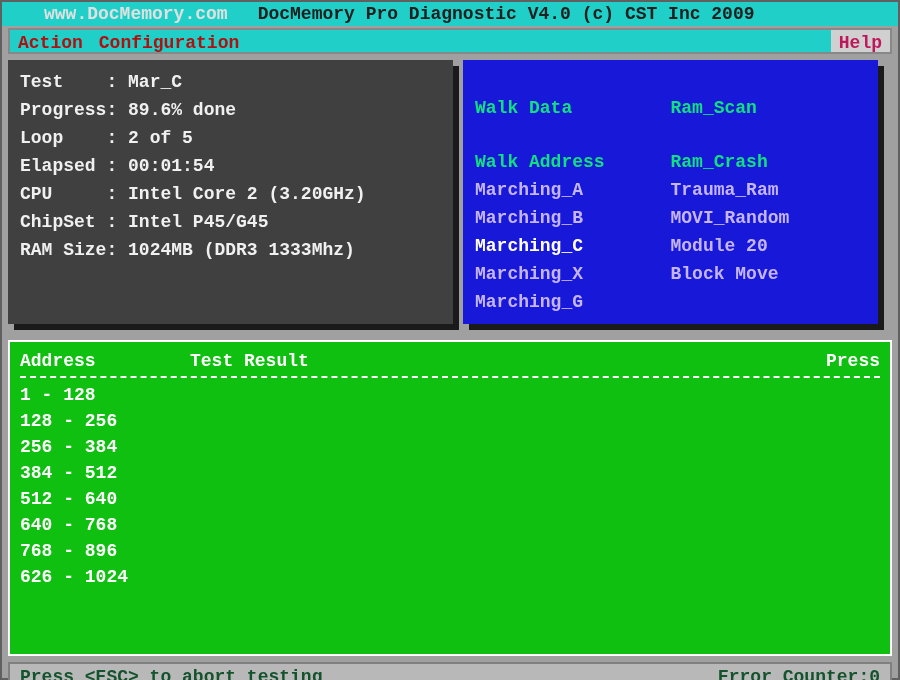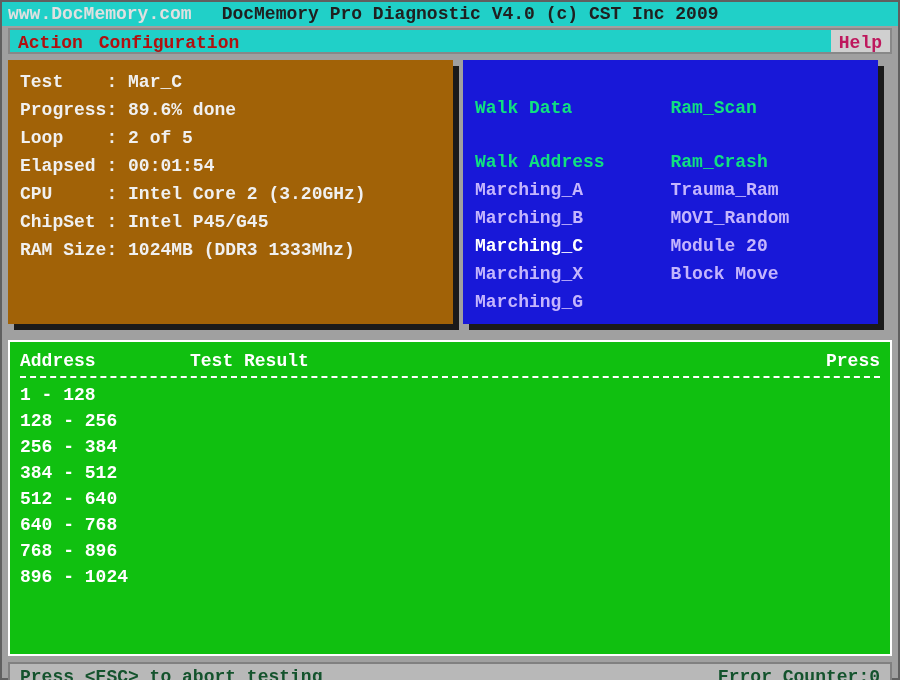--- a/index.html
+++ b/index.html
@@ -21,21 +21,21 @@
     }
     .title-bar {
       background: #20d0c8;
       color: #d02020;
       height: 24px;
       line-height: 24px;
       display: flex;
       font-size: 18px;
       padding: 0 6px;
     }
-    .title-url { color: #e0e0e0; }
+    .title-url { color: #e0e0e0; margin-left: 36px; }
     .title-product { color: #202020; margin-left: 30px; flex: 1; }
     .menu-bar {
       background: #20d0c8;
       height: 26px;
       line-height: 26px;
       display: flex;
       border: 2px solid #888;
       margin: 2px 6px 0 6px;
     }
     .menu-item {
@@ -49,21 +49,21 @@
       color: #be185d;
       padding: 0 8px;
       cursor: pointer;
     }
     .content-area {
       display: flex;
       padding: 6px 6px 0 6px;
       gap: 10px;
     }
     .status-panel {
-      background: #a16207;
+      background: #404040;
       color: #f0f0f0;
       width: 445px;
       padding: 8px 12px;
       line-height: 28px;
       box-shadow: 6px 6px 0 #1a1a1a;
     }
     .status-row { white-space: pre; }
     .tests-panel {
       background: #1818d8;
       width: 415px;
@@ -167,21 +167,21 @@
       <div>Press</div>
     </div>
     <div class="results-divider"></div>
     <div class="results-row">1 - 128</div>
     <div class="results-row">128 - 256</div>
     <div class="results-row">256 - 384</div>
     <div class="results-row">384 - 512</div>
     <div class="results-row">512 - 640</div>
     <div class="results-row">640 - 768</div>
     <div class="results-row">768 - 896</div>
-    <div class="results-row">896 - 1024</div>
+    <div class="results-row">626 - 1024</div>
   </div>
 
   <div class="bottom-bar">
     <span class="bottom-left">Press &lt;ESC&gt; to abort testing</span>
     <span>Error Counter: </span>
     <span>0</span>
   </div>
 
 </div>
 

